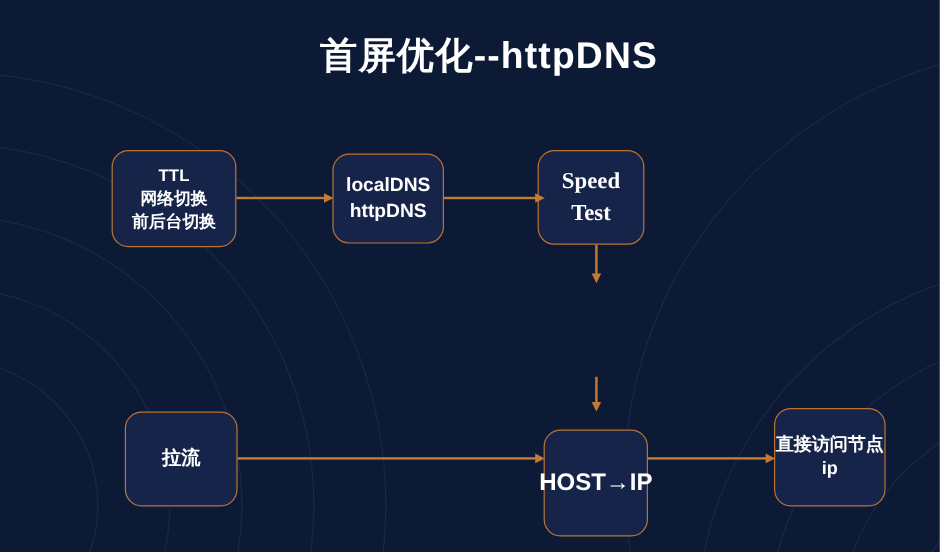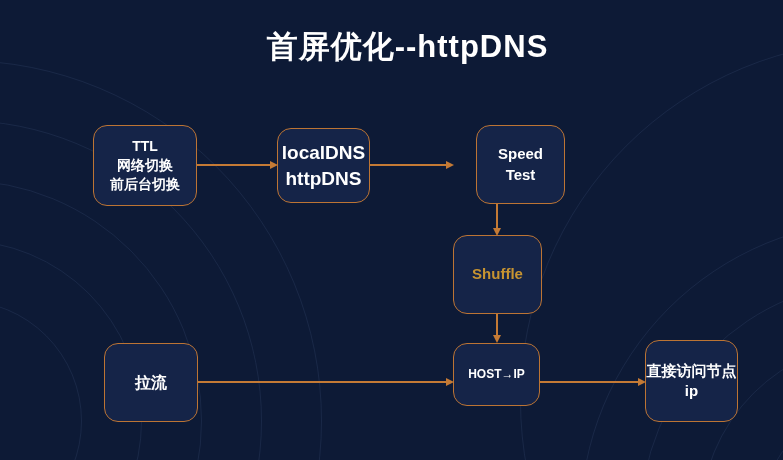--- a/index.html
+++ b/index.html
@@ -51,26 +51,26 @@
     font-weight: bold;
     display: flex;
     align-items: center;
     justify-content: center;
     text-align: center;
     white-space: pre-line;
     line-height: 1.35;
     padding: 0;
   }
   .node-ttl        { left: 93px;  top: 125px; width: 104px; height: 81px; font-size: 14px; }
-  .node-localdns   { left: 277px; top: 128px; width: 93px;  height: 75px; font-size: 19px; }
-  .node-speedtest  { left: 476px; top: 125px; width: 89px;  height: 79px; font-size: 15px; }
+  .node-localdns   { left: 277px; top: 128px; width: 93px;  height: 75px; font-size: 16px; }
+  .node-speedtest  { left: 448px; top: 125px; width: 89px;  height: 79px; font-size: 19px; font-family: Liberation Serif, serif; }
   .node-shuffle    { left: 453px; top: 235px; width: 89px;  height: 79px; font-size: 15px;
                      color: var(--shuffle-text, #c79431); }
   .node-pull       { left: 104px; top: 343px; width: 94px;  height: 79px; font-size: 16px; font-family: Liberation Serif, serif; }
-  .node-hostip     { left: 453px; top: 343px; width: 87px;  height: 63px; font-size: 12px; }
+  .node-hostip     { left: 453px; top: 358px; width: 87px;  height: 89px; font-size: 20px; }
   .node-direct     { left: 645px; top: 340px; width: 93px;  height: 82px; font-size: 15px; }
 
   .edge { position: absolute; background: var(--arrow, #c47a35); }
   .edge-h { height: 2px; }
   .edge-v { width: 2px; }
   .edge-h::after {
     content: "";
     position: absolute;
     right: -7px; top: -3.5px;
     width: 0; height: 0;
@@ -118,23 +118,20 @@
 前后台切换</span>
   </div>
   <div class="node node-localdns">
     <span>localDNS
 httpDNS</span>
   </div>
   <div class="node node-speedtest">
     <span>Speed
 Test</span>
   </div>
-  <div class="node node-shuffle">
-    <span>Shuffle</span>
-  </div>
   <div class="node node-pull">
     <span>拉流</span>
   </div>
   <div class="node node-hostip">
     <span>HOST→IP</span>
   </div>
   <div class="node node-direct">
     <span>直接访问节点ip</span>
   </div>
 

